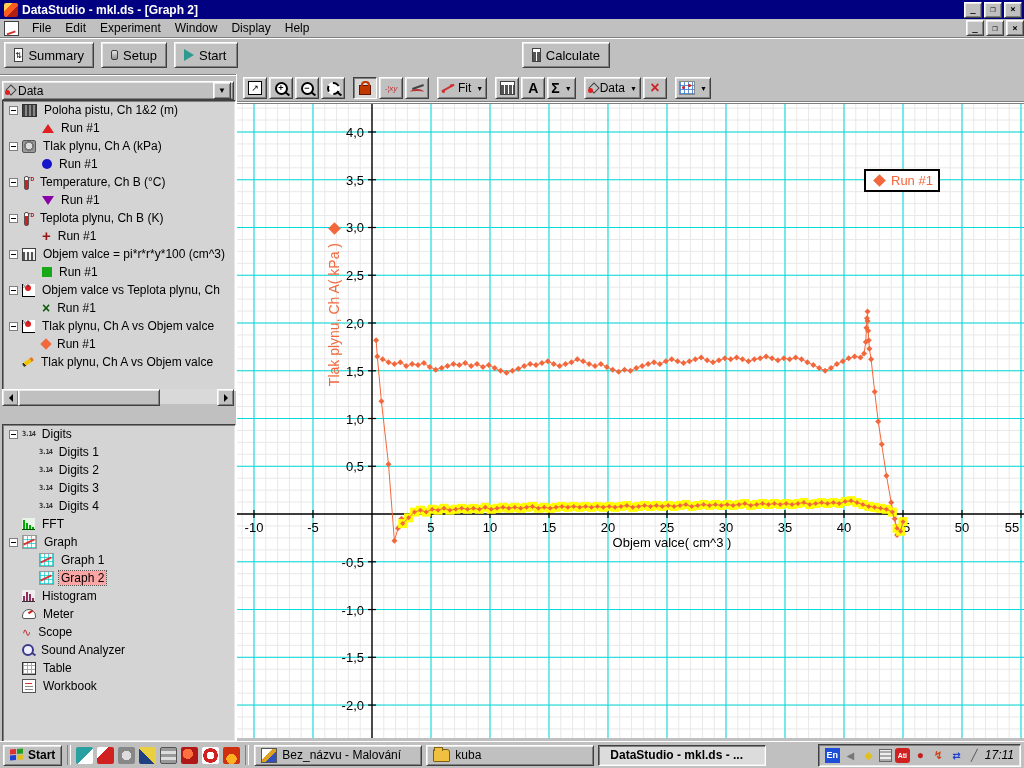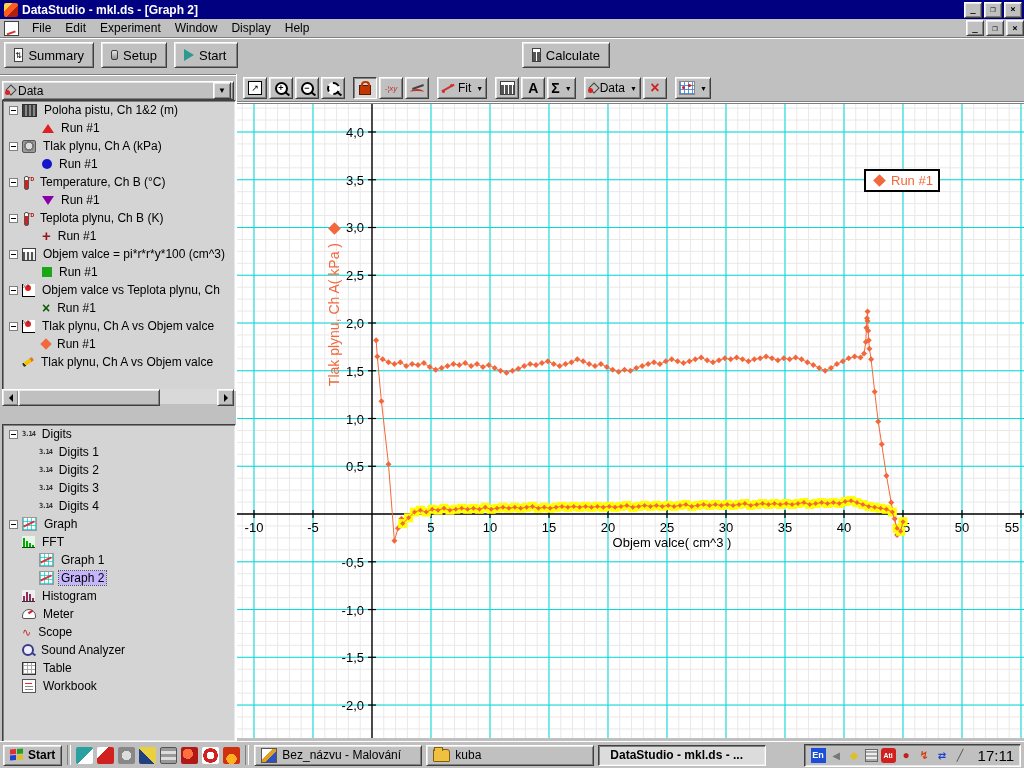--- a/index.html
+++ b/index.html
@@ -55,21 +55,21 @@
   .panel-header .hdr-label{flex:1;}
   .drop-arrow-btn{width:16px;height:15px;display:flex;align-items:center;justify-content:center;font-size:8px;}
   .tree{position:absolute;left:2px;width:232px;background:#d4d4d4;overflow:hidden;}
   .tree-row{height:18px;display:flex;align-items:center;white-space:nowrap;overflow:hidden;}
   .expander{width:9px;height:9px;box-sizing:border-box;border:1px solid #808080;background:#fff;
             margin:0 4px 0 6px;position:relative;flex:none;}
   .expander::after{content:"";position:absolute;left:1px;top:3px;width:5px;height:1px;background:#000;}
   .no-exp{width:19px;flex:none;}
   .tree-icon{flex:none;margin-right:5px;}
   .tree-label{padding:0 2px;}
-  .tree-label.selected{background:#c4b5fd;outline:1px dotted #555;}
+  .tree-label.selected{background:#fca5a5;outline:1px dotted #555;}
   .run-indent{width:39px;flex:none;}
   .kid-indent{width:36px;flex:none;}
   
   .icon-motion{width:13px;height:11px;background:repeating-linear-gradient(90deg,#404040 0 2px,#888 2px 4px);border:1px solid #303030;}
   .icon-pressure{width:12px;height:11px;background:radial-gradient(circle at 50% 45%,#ddd 0 3px,#777 3px 5px,#999 5px);border:1px solid #555;border-radius:2px;}
   .icon-temp{width:11px;height:13px;position:relative;}
   .icon-temp::before{content:"RTD";position:absolute;right:-1px;top:0;font-size:5px;color:#b00000;font-weight:bold;}
   .icon-temp::after{content:"";position:absolute;left:2px;top:0;width:3px;height:12px;background:linear-gradient(#fff 0 3px,#d02020 3px);border:1px solid #555;border-radius:2px;}
   .icon-calc{width:12px;height:11px;border:1px solid #404040;
              background:linear-gradient(#fff,#fff) 0 0/12px 3px no-repeat,
@@ -204,21 +204,21 @@
   .tray-ic{width:15px;height:15px;display:flex;align-items:center;justify-content:center;font-size:11px;flex:none;}
   .tr-en{background:#1d4ed8;color:#fff;font-size:9px;font-weight:bold;}
   .tr-vol{color:#777;font-size:10px;}
   .tr-diamond{color:#e0c020;}
   .tr-disk{background:repeating-linear-gradient(0deg,#aaa 0 2px,#eee 2px 4px);border:1px solid #666;box-sizing:border-box;width:13px;height:13px;}
   .tr-ati{background:#d02020;color:#fff;font-size:7px;font-weight:bold;border-radius:3px;}
   .tr-fig{color:#c02020;font-size:12px;}
   .tr-bolt{color:#d04010;font-weight:bold;}
   .tr-arr{color:#2040d0;font-weight:bold;font-size:10px;}
   .tr-pen{color:#555;}
-  #tray-clock{margin-left:7px;font-size:15px;}
+  #tray-clock{margin-left:0;font-size:12px;font-style:italic;}
 </style>
 </head>
 <body>
 
 <div id="screen">
 
   <div id="titlebar">
     <span id="title-icon"></span>
     <span id="title-text">DataStudio - mkl.ds - [Graph 2]</span>
     <span class="winbtn raised">_</span>
@@ -379,28 +379,28 @@
         <span class="kid-indent"></span>
         <span class="tree-icon icon-digits">3.14</span>
         <span class="tree-label">Digits 3</span>
       </div>
       <div class="tree-row">
         <span class="kid-indent"></span>
         <span class="tree-icon icon-digits">3.14</span>
         <span class="tree-label">Digits 4</span>
       </div>
       <div class="tree-row">
+        <span class="no-exp"></span>
+        <span class="tree-icon icon-fft"></span>
+        <span class="tree-label">FFT</span>
+      </div>
+      <div class="tree-row">
         <span class="expander"></span>
         <span class="tree-icon icon-graph"></span>
         <span class="tree-label">Graph</span>
-      </div>
-      <div class="tree-row">
-        <span class="no-exp"></span>
-        <span class="tree-icon icon-fft"></span>
-        <span class="tree-label">FFT</span>
       </div>
       <div class="tree-row">
         <span class="kid-indent"></span>
         <span class="tree-icon icon-graph"></span>
         <span class="tree-label">Graph 1</span>
       </div>
       <div class="tree-row">
         <span class="kid-indent"></span>
         <span class="tree-icon icon-graph"></span>
         <span class="tree-label selected">Graph 2</span>

